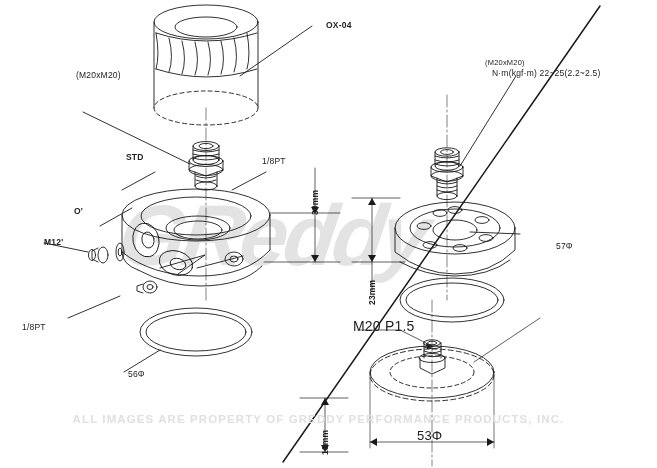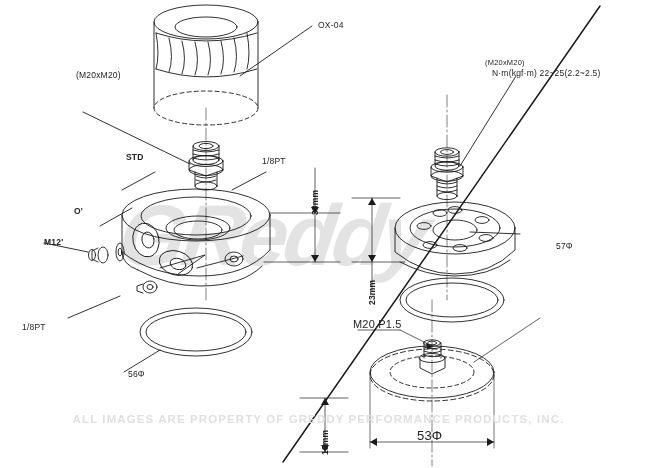--- a/index.html
+++ b/index.html
@@ -214,21 +214,21 @@
 
       <g stroke-width="0.7">
         <line x1="370" y1="442" x2="494" y2="442"></line>
         <path d="M377 438 L370 442 L377 446 Z" fill="#1a1a1a" stroke="none"></path>
         <path d="M487 438 L494 442 L487 446 Z" fill="#1a1a1a" stroke="none"></path>
       </g>
 
     </g>
   </svg>
 
-  <div class="lbl" style="left:318px;top:20px;">OX-04</div>
+  <div class="lbl" style="left:326px;top:20px;font-weight:bold;">OX-04</div>
 
   <div class="lbl" style="left:76px;top:70px;">(M20xM20)</div>
 
   <div class="lbl b" style="left:126px;top:152px;text-align:center;">STD</div>
 
   <div class="lbl b" style="left:74px;top:206px;">O'</div>
 
   <div class="lbl b" style="left:28px;top:237px;padding-left:16px;">M12'</div>
 
   <div class="lbl" style="left:262px;top:156px;">1/8PT</div>
@@ -240,21 +240,21 @@
   <div class="lbl" style="left:556px;top:241px;">57Φ</div>
 
   <div class="lbl b vert" style="left:310px;top:215px;transform:rotate(-90deg);">30mm</div>
 
   <div class="lbl b vert" style="left:367px;top:305px;transform:rotate(-90deg);">23mm</div>
 
   <div class="lbl b vert" style="left:320px;top:455px;transform:rotate(-90deg);">18mm</div>
 
   <div class="lbl" style="left:417px;top:428px;font-size:13px;">53Φ</div>
 
-  <div class="lbl" style="left:353px;top:318px;font-size:11px;">M20 P1.5</div>
+  <div class="lbl" style="left:353px;top:318px;font-size:14px;">M20 P1.5</div>
 
   <div class="lbl" style="left:485px;top:58px;font-size:7.5px;">(M20xM20)</div>
 
   <div class="lbl" style="left:492px;top:68px;">N·m(kgf·m) 22~25(2.2~2.5)</div>
 
   <div class="wm-bottom">ALL IMAGES ARE PROPERTY OF GREDDY PERFORMANCE PRODUCTS, INC.</div>
 
 </div>
 
 </body></html>

